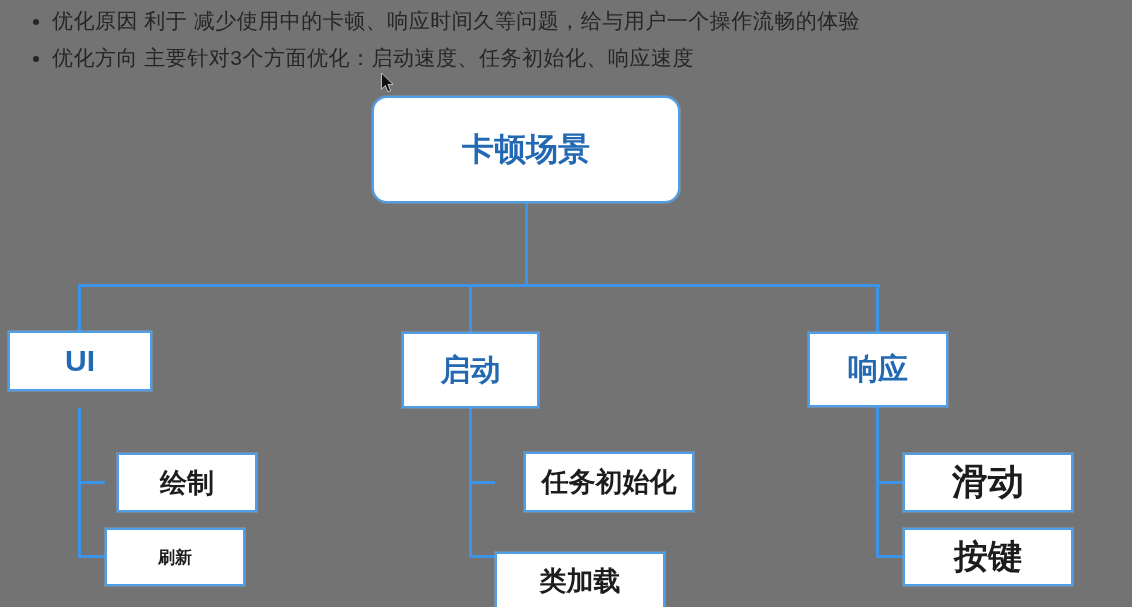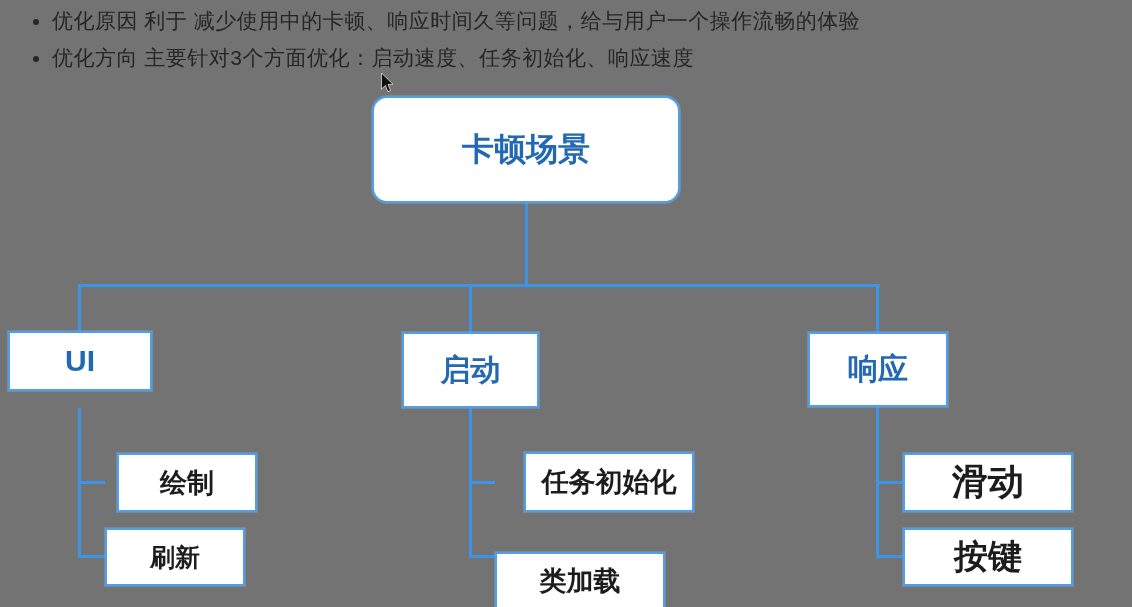--- a/index.html
+++ b/index.html
@@ -52,21 +52,21 @@
   }
   .node.dark-label {
     color: #1c1c1c;
     font-weight: 600;
   }
   .n-root   { left: 372px; top: 96px;  width: 308px; height: 107px; font-size: 32px; border-radius: 15px; }
   .n-ui     { left: 8px;   top: 331px; width: 144px; height: 60px;  font-size: 30px; }
   .n-qd     { left: 402px; top: 332px; width: 137px; height: 76px;  font-size: 30px; }
   .n-xy     { left: 808px; top: 332px; width: 140px; height: 75px;  font-size: 30px; }
   .n-huizhi { left: 105px; top: 453px; width: 140px; height: 59px;  font-size: 27px; margin-left: 12px; }
-  .n-shuaxin{ left: 105px; top: 528px; width: 140px; height: 58px;  font-size: 25px; }
+  .n-shuaxin{ left: 105px; top: 528px; width: 140px; height: 58px;  font-size: 17px; }
   .n-renwu  { left: 524px; top: 452px; width: 170px; height: 60px;  font-size: 27px; }
   .n-leijiazai{ left: 495px; top: 552px; width: 170px; height: 58px; font-size: 27px; }
   .n-huadong{ left: 903px; top: 453px; width: 170px; height: 59px;  font-size: 36px; }
   .n-anjian { left: 903px; top: 528px; width: 170px; height: 58px;  font-size: 34px; }
 
   
   .conn {
     position: absolute;
     background: #3d94e6;
   }

